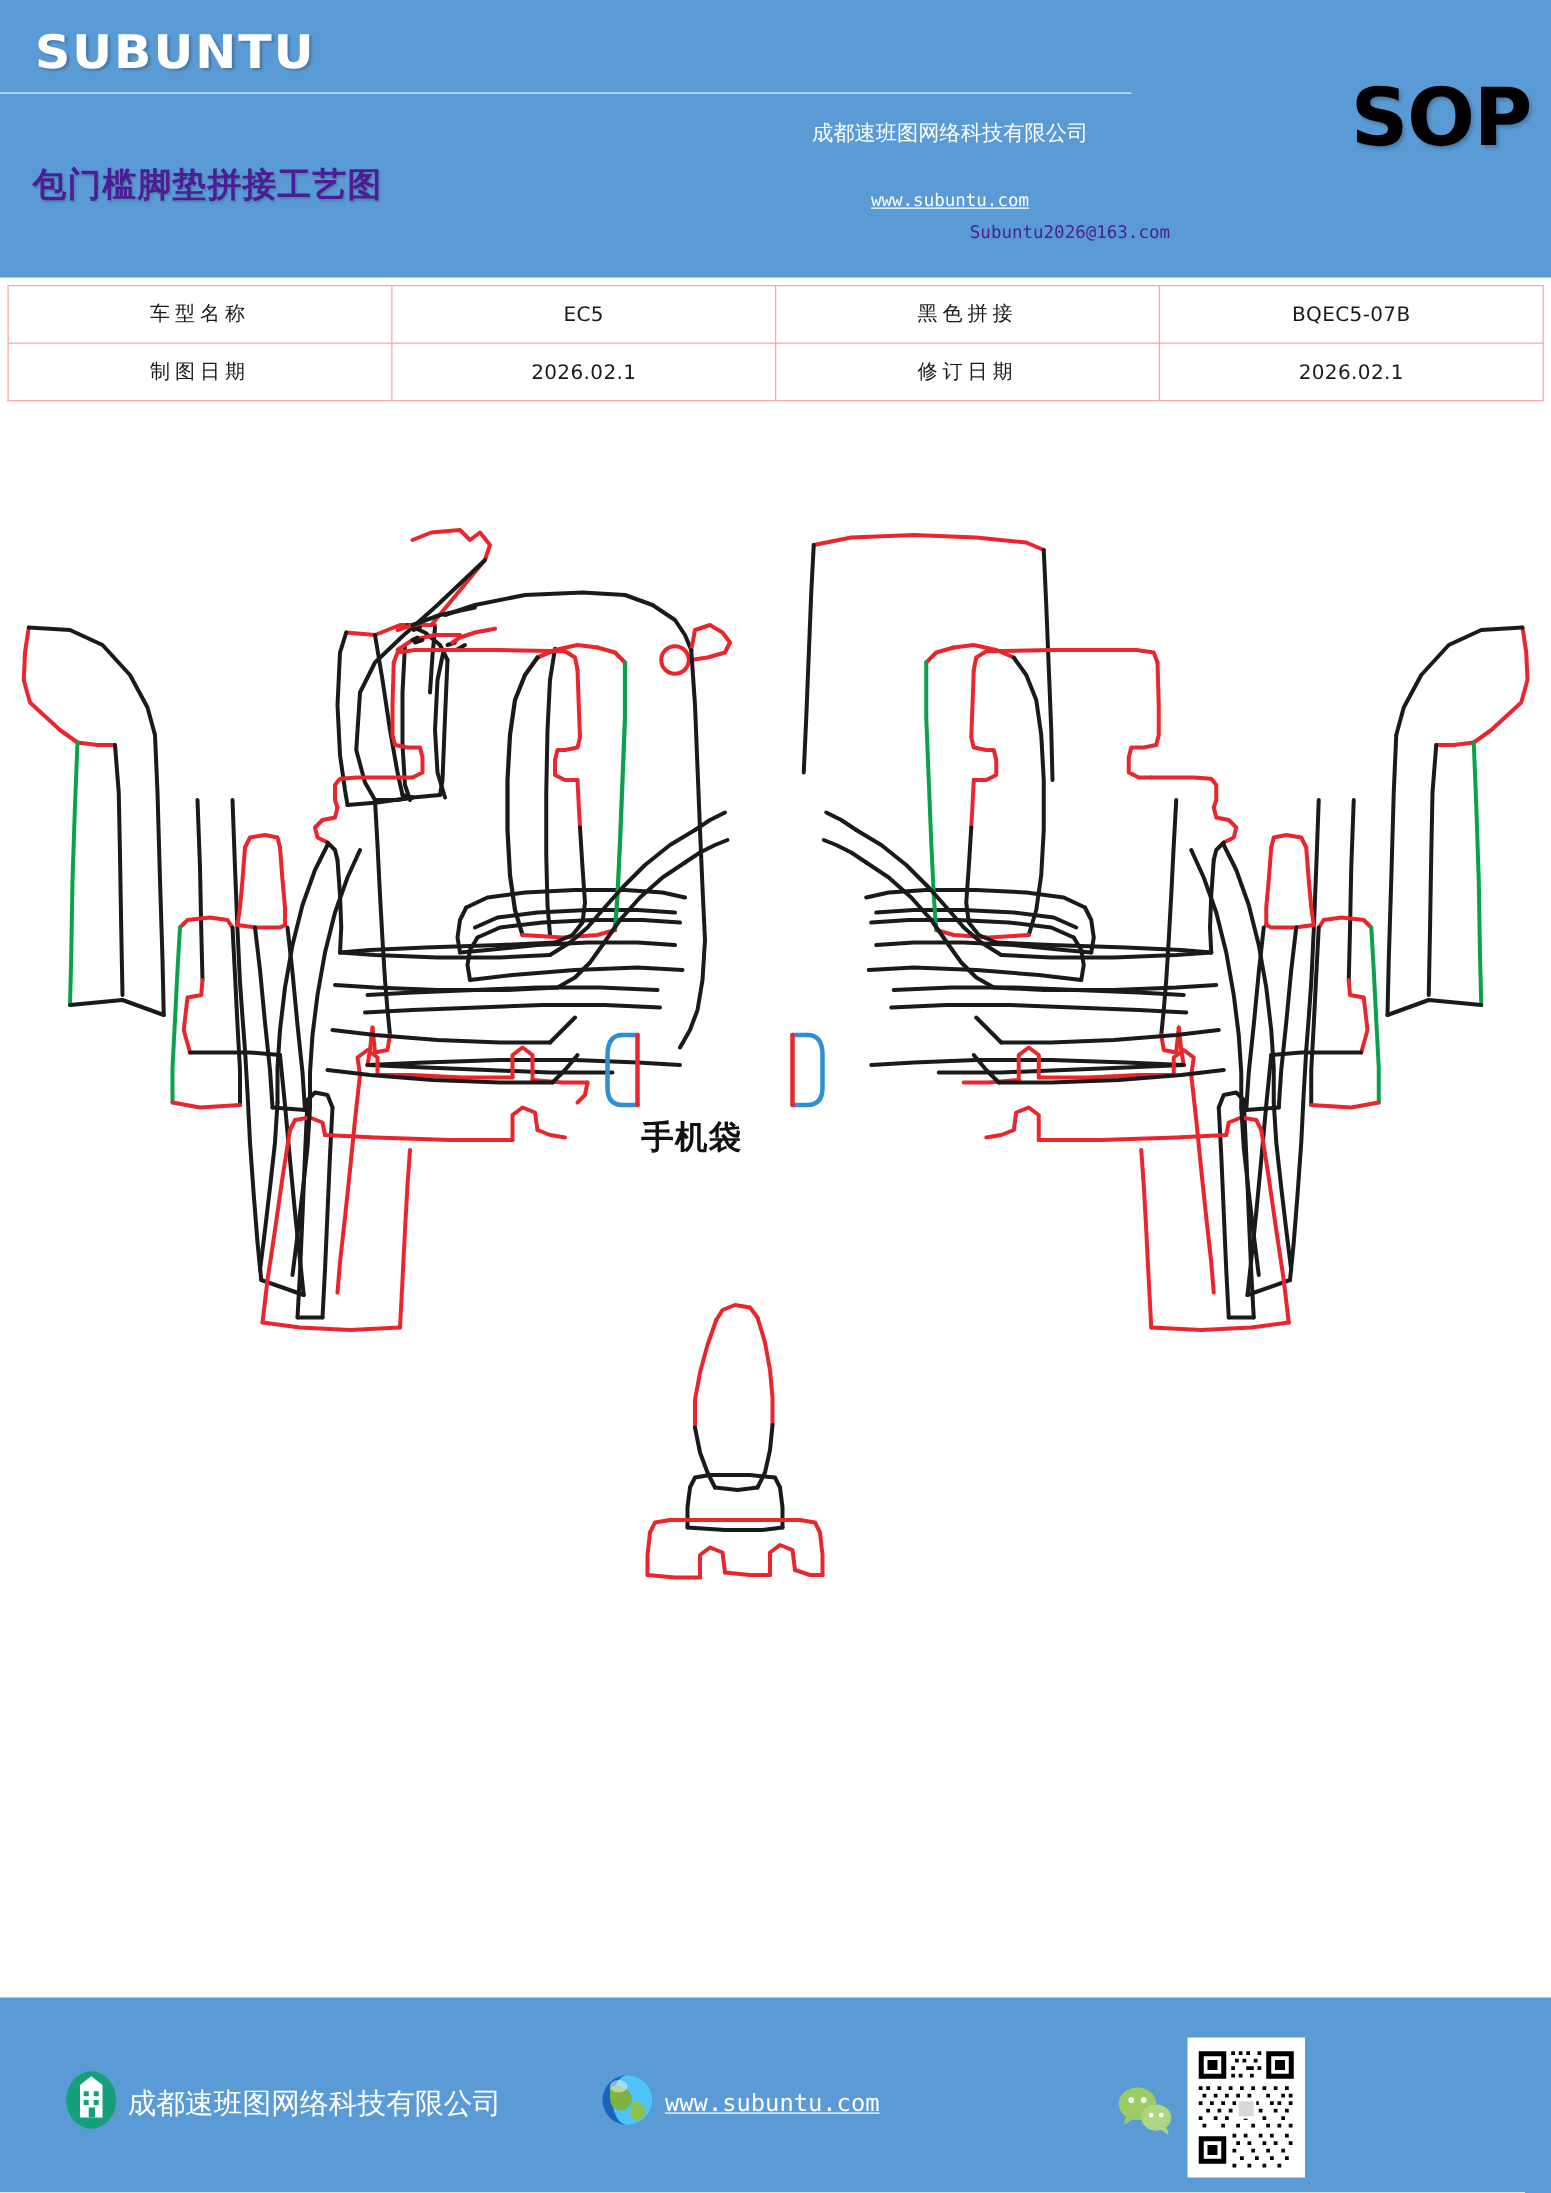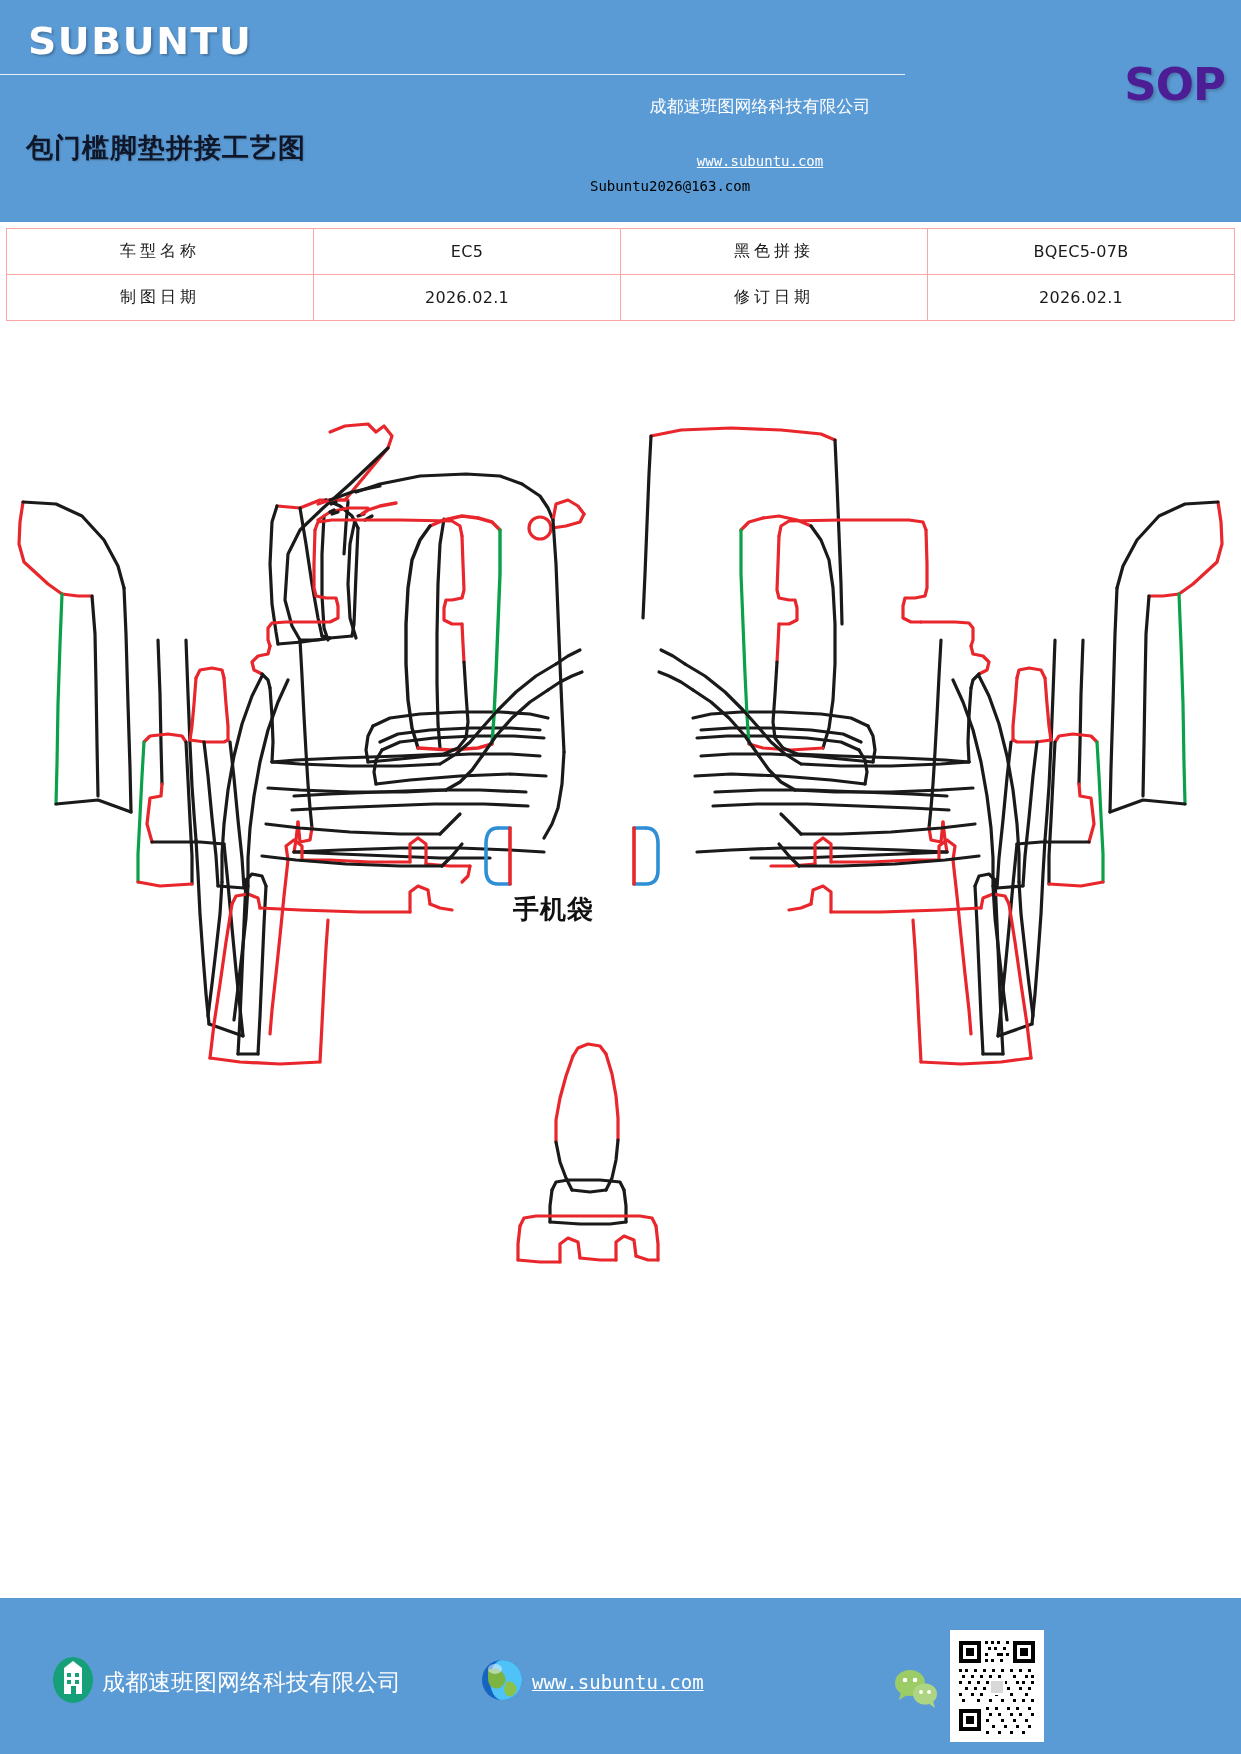--- a/index.html
+++ b/index.html
@@ -36,21 +36,21 @@
     left: 0; top: 74px;
     width: 905px; height: 1px;
     background: rgba(255,255,255,.85);
   }
   .doc-title {
     position: absolute;
     left: 26px; top: 130px;
     font-family: "DejaVu Sans", sans-serif;
     font-size: 27px;
     font-weight: 700;
-    color: #0f172a;
+    color: #4c1d95;
     letter-spacing: 1px;
     text-shadow: 1px 1px 2px rgba(0,0,0,.18);
   }
   .company-head {
     position: absolute;
     left: 620px; top: 95px;
     width: 280px;
     text-align: center;
     font-family: "DejaVu Serif", serif;
     font-size: 17px;
@@ -61,34 +61,34 @@
     left: 620px; top: 153px;
     width: 280px;
     text-align: center;
     font-family: "DejaVu Sans Mono", monospace;
     font-size: 14px;
     color: #ffffff;
     text-decoration: underline;
   }
   .mail-head {
     position: absolute;
-    left: 590px; top: 178px;
+    left: 656px; top: 178px;
     width: 280px;
-    text-align: left;
+    text-align: right;
     font-family: "DejaVu Sans Mono", monospace;
     font-size: 14px;
-    color: #000000;
+    color: #4c1d95;
   }
   .sop {
     position: absolute;
     right: 16px; top: 58px;
     font-family: "DejaVu Sans", sans-serif;
     font-weight: 700;
-    font-size: 45px;
-    color: #4c1d95;
+    font-size: 64px;
+    color: #000000;
     letter-spacing: -1px;
     text-shadow: 2px 2px 3px rgba(0,0,0,.2);
   }
 
   
   .info-table {
     position: absolute;
     left: 6px; top: 228px;
     width: 1229px;
     border-collapse: collapse;

